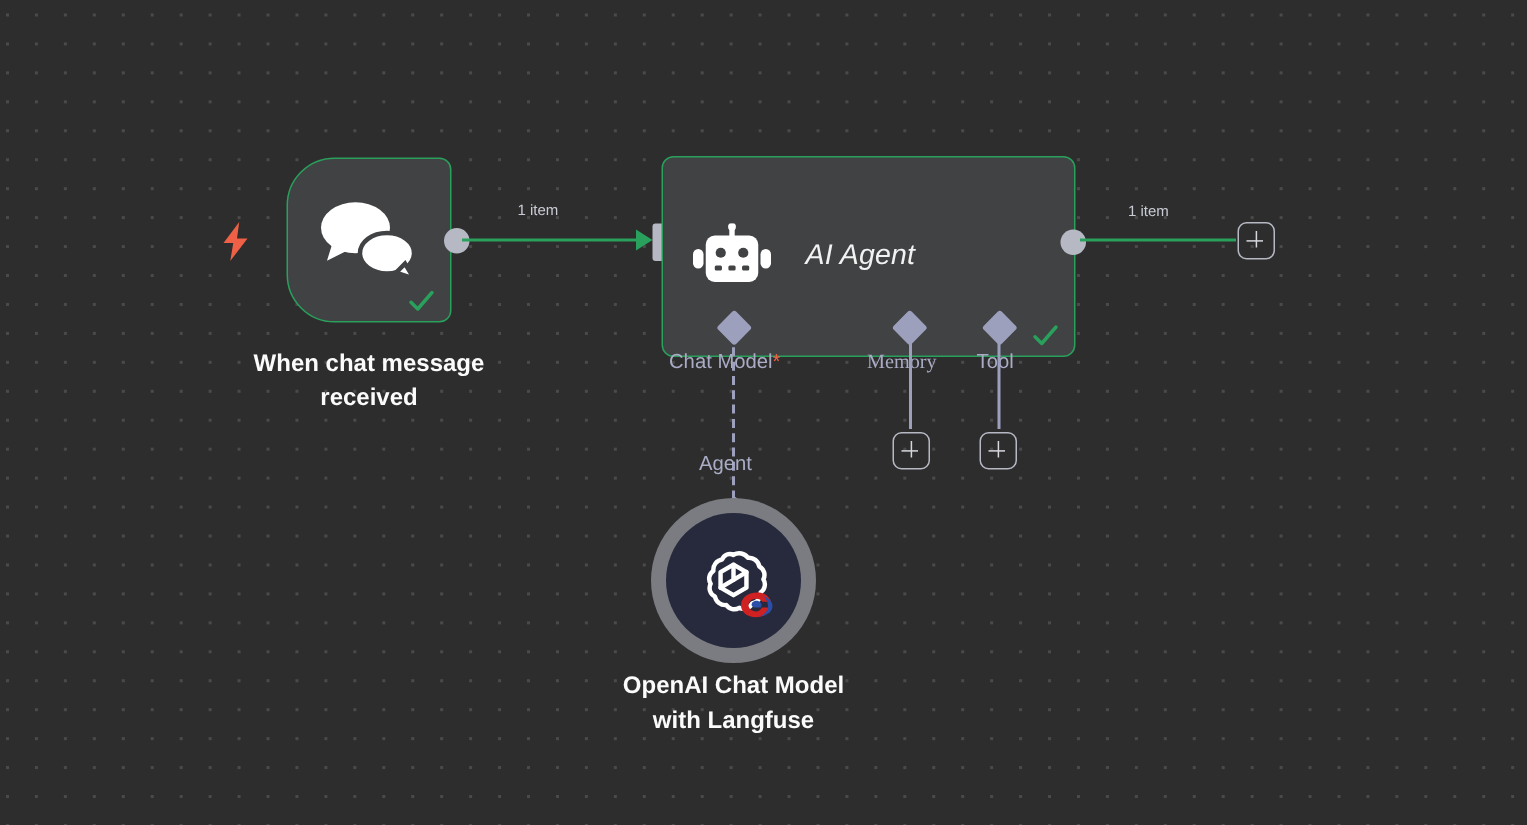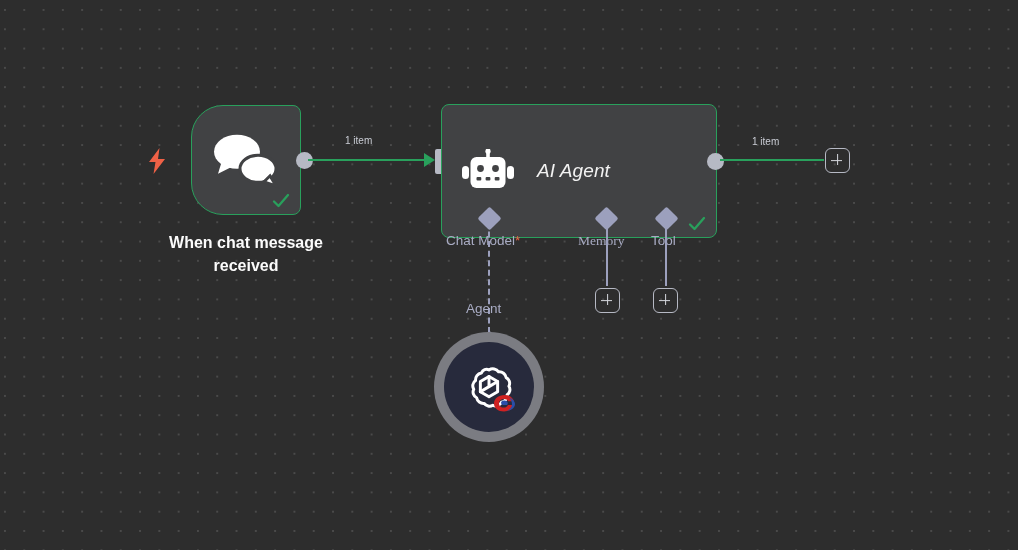--- a/index.html
+++ b/index.html
@@ -340,14 +340,16 @@
         <path fill="none" stroke="#ffffff" stroke-width="3.1" stroke-linecap="round" d="M24 13 L24 23.6 M33 18.2 L24 23.6 M15 29 L24 23.6"></path>
       </svg>
       <svg class="lf-badge" viewBox="0 0 26 20">
         <path d="M14 2 C7 2 3 6 3 10.5 C3 15 7 18.5 13 18.5 C18 18.5 22 16 23 12 L17 12 C16 14 14.5 14.6 13 14.6 C10 14.6 8 12.8 8 10.4 C8 8 10 6.1 13 6.1 C15 6.1 16.4 6.9 17.2 8.2 L23 8.2 C21.8 4.4 18.5 2 14 2 Z" fill="#cf2121"></path>
         <path d="M18 4.5 C22 5.8 24 8.6 24 11 C24 14.6 20.6 17.5 15.5 17.8 C19 16.6 21 14.2 21 11.2 C21 8.5 19.8 6.1 18 4.5 Z" fill="#2b4ea8"></path>
         <path d="M10.5 8.6 C12 7.2 14.6 7.2 16 8.6 C16.9 9.5 17 11 16.2 12 L12.2 12 C11 12 10 10.8 10 9.8 Z" fill="#2b4ea8"></path>
       </svg>
     </div>
   </div>
 
+  <div class="caption" id="cap-openai">OpenAI Chat Model
+with Langfuse</div>
 
 </div>
 
 </body></html>

